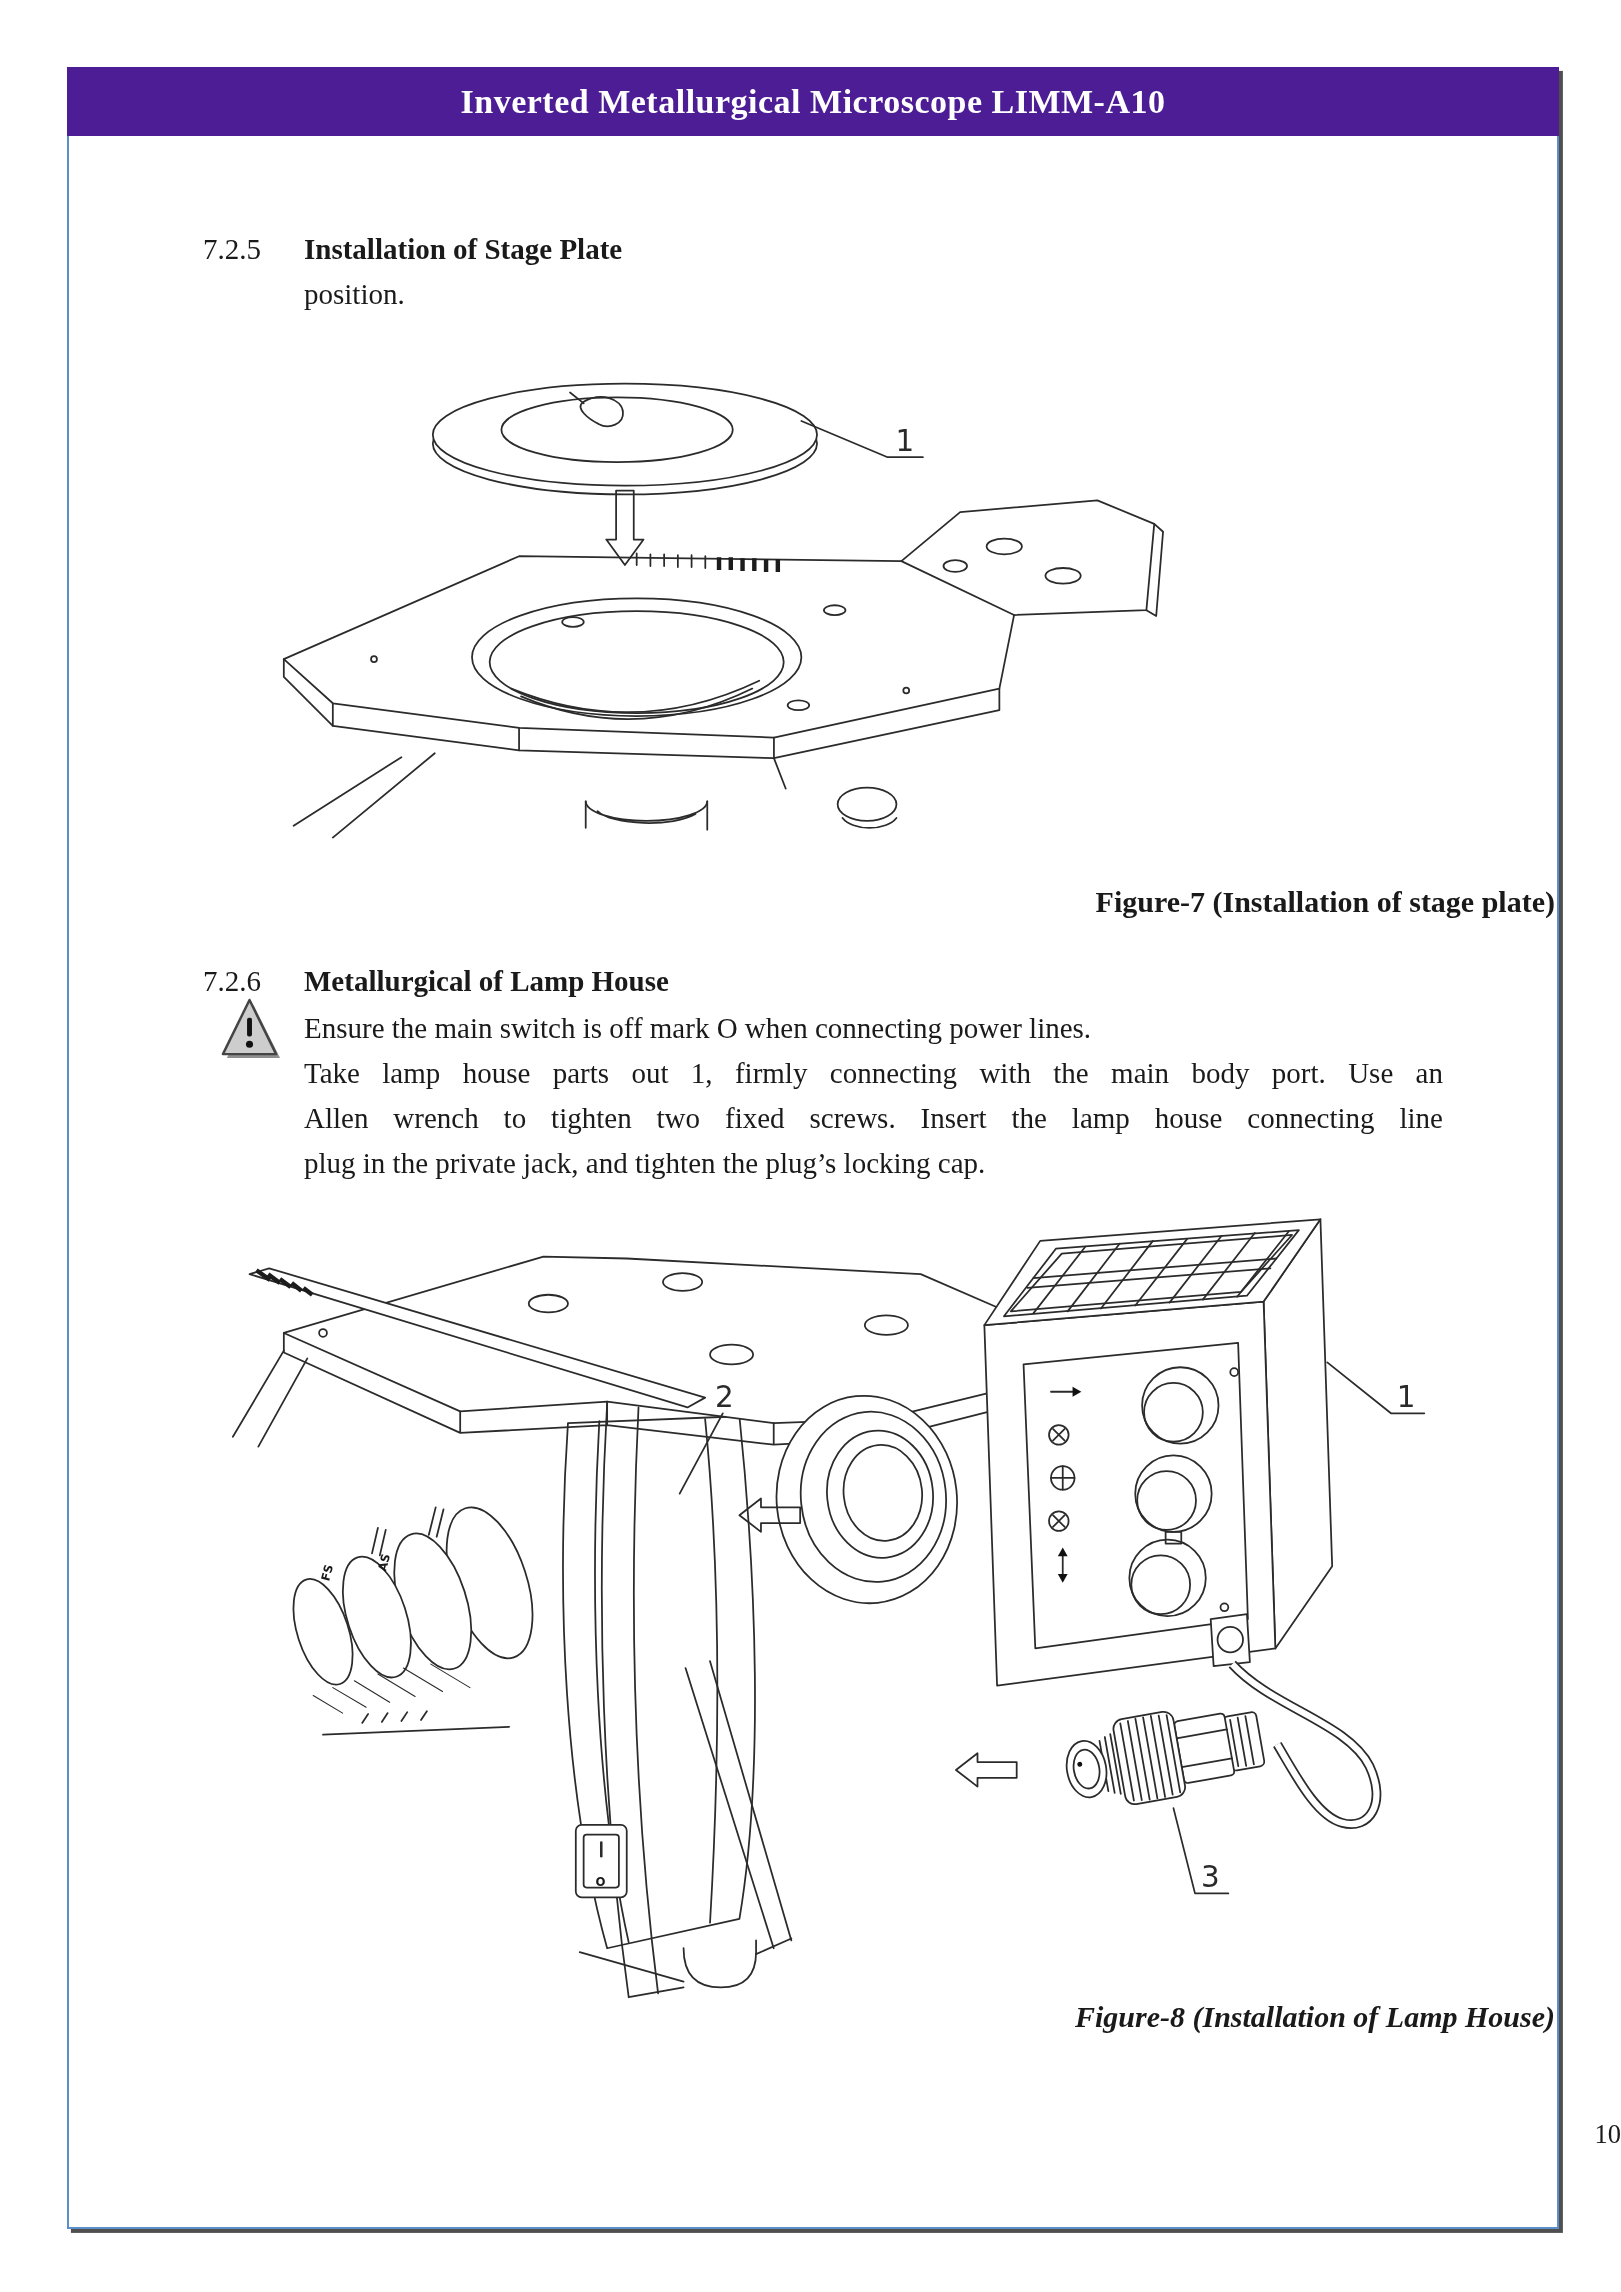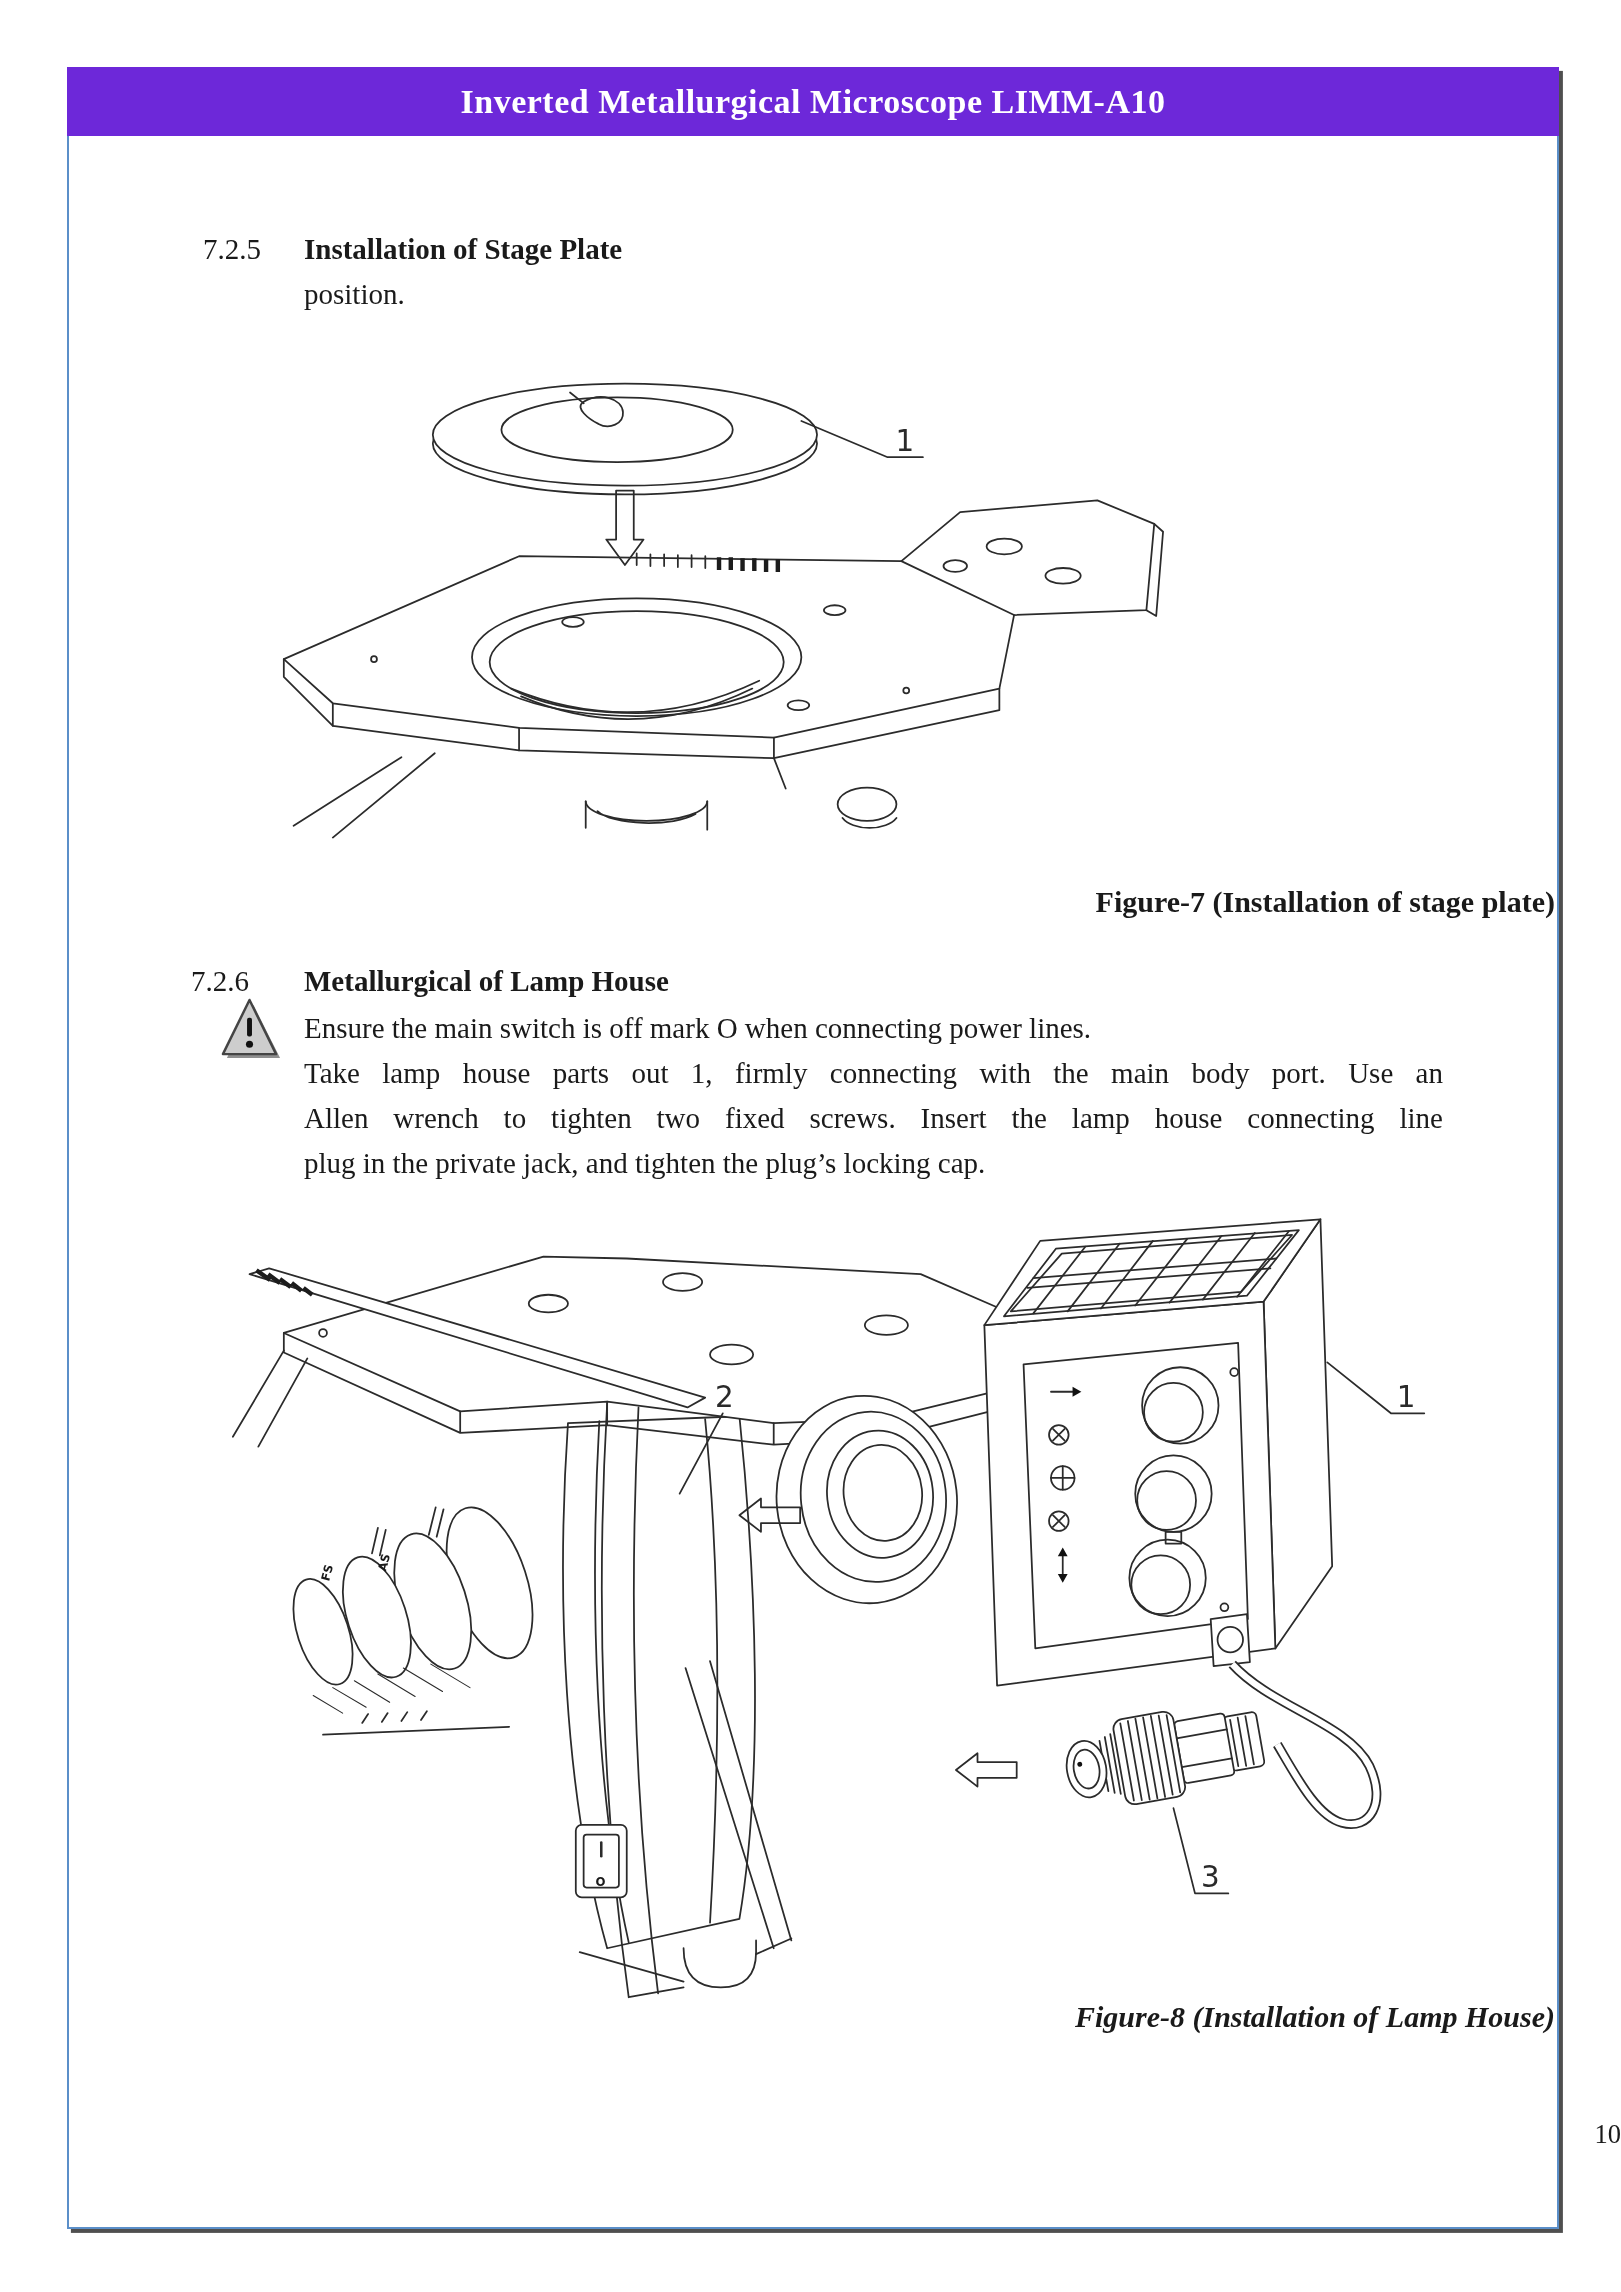--- a/index.html
+++ b/index.html
@@ -1,21 +1,21 @@
 <!DOCTYPE html>
 <html><head>
 <meta charset="utf-8">
 <style>
   html,body{margin:0;padding:0;background:#ffffff;}
   body{width:1621px;height:2293px;position:relative;overflow:hidden;
        font-family:"Liberation Serif","DejaVu Serif",serif;color:#1a1a1a;}
   .abs{position:absolute;}
   #frame{left:67px;top:67px;width:1488px;height:2158px;border:2px solid #5b8fc9;
          box-shadow:3.9px 3.9px 0 0 #4f4f4f;background:#ffffff;}
-  #headerbar{left:67px;top:67px;width:1492px;height:69px;background:#6d28d9;}
+  #headerbar{left:67px;top:67px;width:1492px;height:69px;background:#4c1d95;}
   #headerbar .title{width:100%;text-align:center;line-height:69px;color:#ffffff;
          font-weight:bold;font-size:34px;letter-spacing:0.5px;}
   .secnum{font-weight:normal;font-size:29px;}
   .sectitle{font-weight:bold;font-size:29px;}
   .bodyblock{width:1139px;font-size:29px;line-height:45px;}
   .jline{text-align:justify;text-align-last:justify;white-space:nowrap;}
   .nline{text-align:left;white-space:nowrap;}
   .caption{left:67px;width:1488px;text-align:right;font-weight:bold;font-size:30px;}
   .pagenum{left:0;width:1621px;text-align:right;font-size:26.5px;}
   .ln{fill:none;stroke:#2b2b2b;stroke-width:1.8;stroke-linejoin:round;stroke-linecap:round;}
@@ -80,21 +80,21 @@
   <path class="ln" d="M399 128 h18 v50 h10 L408 204 L389 178 h10 Z"></path>
 
   <g>
     <polyline class="ln" points="588,57 676,94 712,94"></polyline>
     <text class="lbl" x="684" y="88">1</text>
   </g>
 </svg>
 
 <div class="abs caption" style="top:885px;">Figure-7 (Installation of stage plate)</div>
 
-<div class="abs secnum" style="left:191px;top:965px;text-align:right;">7.2.6</div>
+<div class="abs secnum" style="left:203px;top:965px;text-align:right;">7.2.6</div>
 <div class="abs sectitle" style="left:304px;top:965px;">Metallurgical of Lamp House</div>
 
 <svg class="abs" style="left:218px;top:996px;" width="65" height="67" viewBox="0 0 66 68">
   <polygon points="36,9 63,63 9,63" fill="#8f8f8f" stroke="none"></polygon>
   <polygon points="32,4 59,59 5,59" fill="#cdcdcd" stroke="#444" stroke-width="2.5" stroke-linejoin="round"></polygon>
   <rect x="29.5" y="22" width="5" height="19" rx="2" class="blk"></rect>
   <circle cx="32" cy="49" r="3.6" class="blk"></circle>
 </svg>
 
 <div class="abs bodyblock nline" style="left:304px;top:1006px;">Ensure the main switch is off mark O when connecting power lines.</div>

